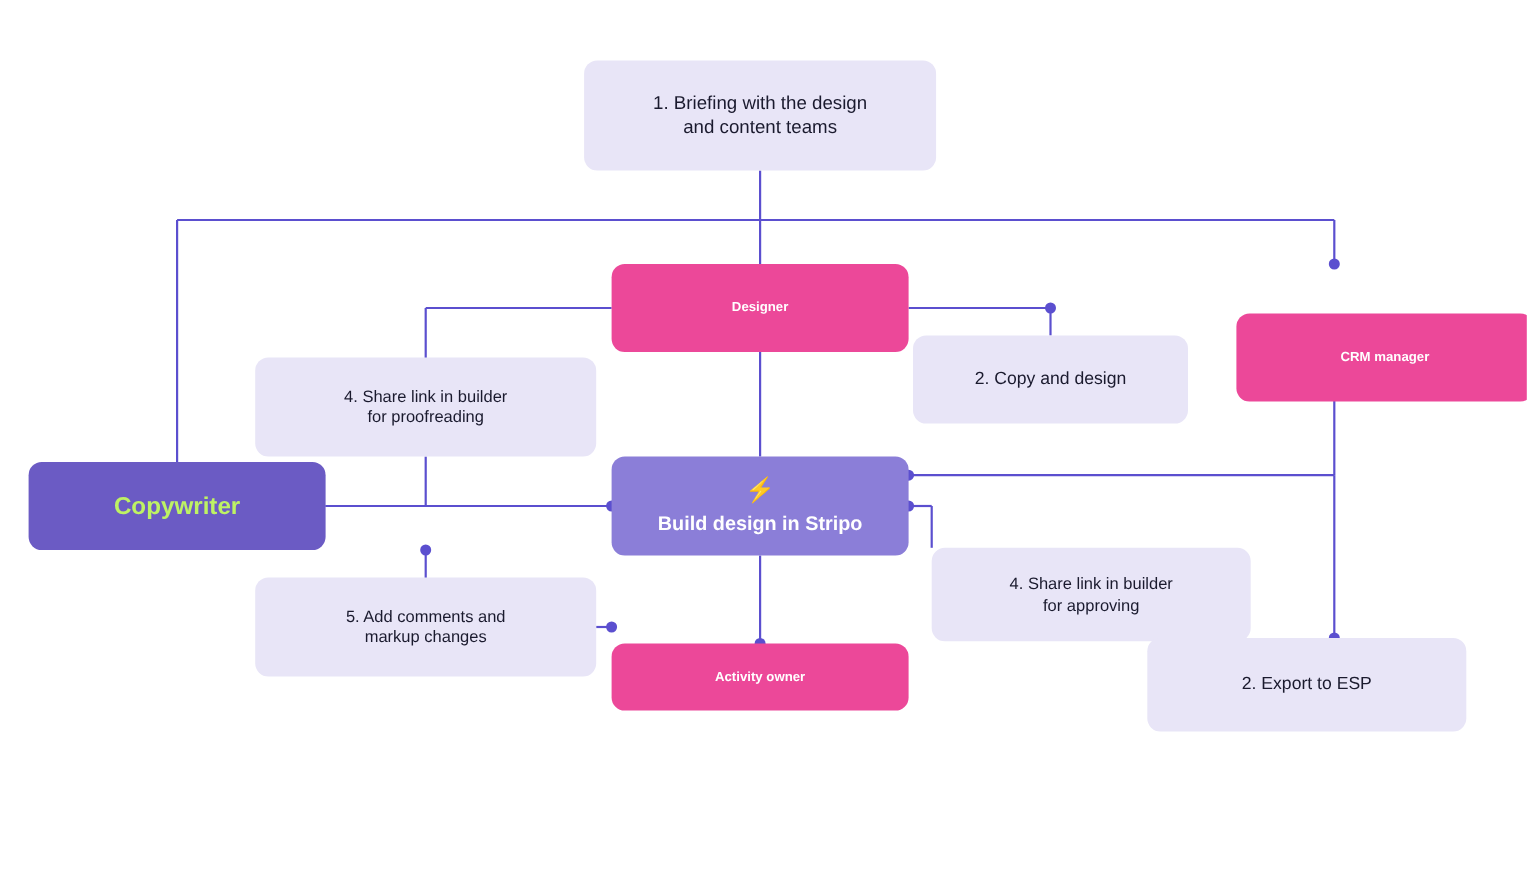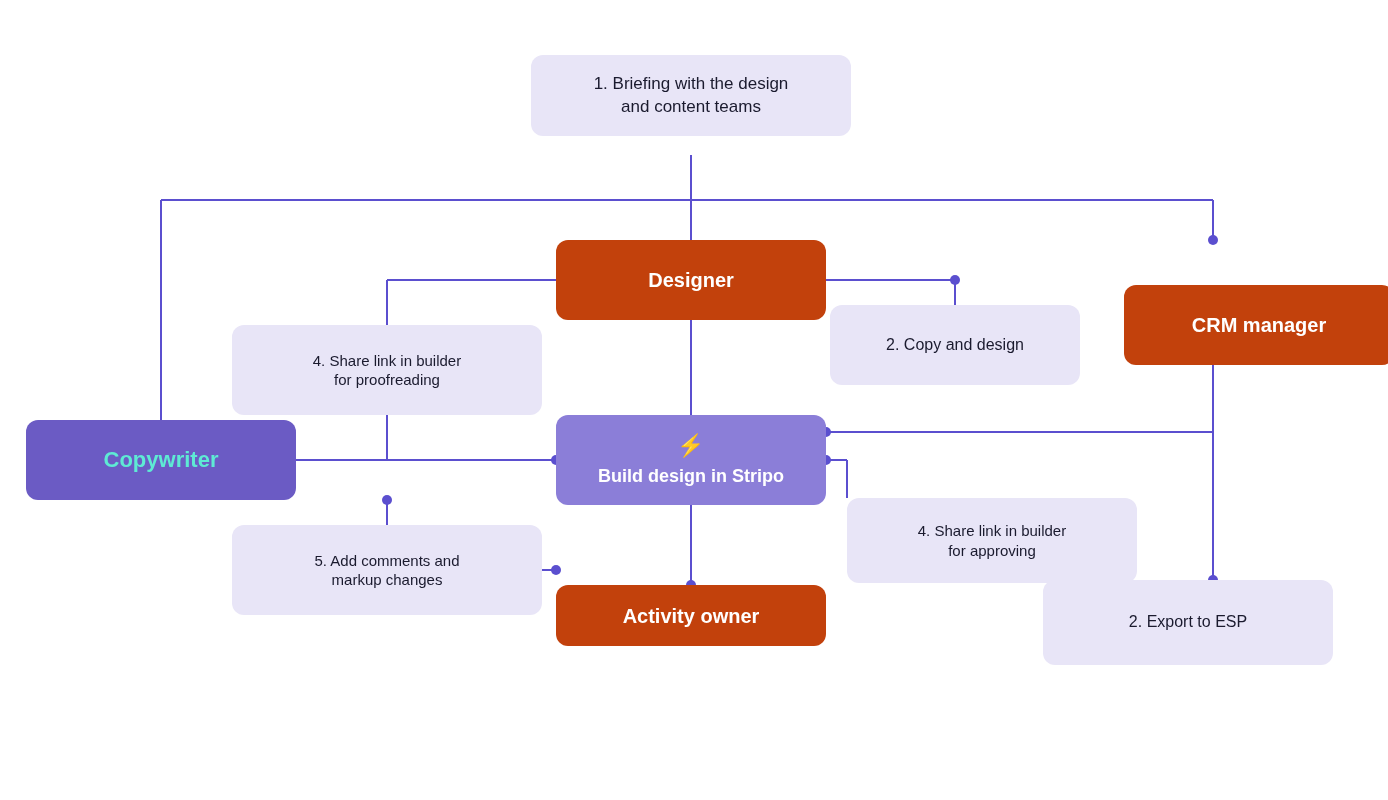--- a/index.html
+++ b/index.html
@@ -37,29 +37,29 @@
     }
     
     .node-light {
       background: #e8e5f7;
       color: #1a1a2e;
       font-weight: 500;
       font-size: 16px;
     }
     
     .node-medium {
-      background: #c2410c;
+      background: #ec4899;
       color: #ffffff;
       font-weight: 700;
-      font-size: 20px;
+      font-size: 12px;
     }
     
     .node-dark {
       background: #6b5bc4;
-      color: #5eead4;
+      color: #bef264;
       font-weight: 700;
       font-size: 22px;
     }
     
     .node-stripo {
       background: #8b7ed8;
       color: #ffffff;
       font-weight: 600;
       font-size: 18px;
       flex-direction: column;
@@ -120,21 +120,21 @@
     <line x1="826" y1="460" x2="847" y2="460" stroke="#5b4fcf" stroke-width="2"></line>
     <line x1="847" y1="460" x2="847" y2="498" stroke="#5b4fcf" stroke-width="2"></line>
     <circle cx="826" cy="460" r="5" fill="#5b4fcf"></circle>
 
     <line x1="1213" y1="432" x2="1213" y2="580" stroke="#5b4fcf" stroke-width="2"></line>
     <circle cx="1213" cy="580" r="5" fill="#5b4fcf"></circle>
 
     <circle cx="691" cy="585" r="5" fill="#5b4fcf"></circle>
   </svg>
 
-  <div class="node node-light" style="left:531px; top:55px; width:320px; height:81px; white-space:pre-line; font-size:17px;">
+  <div class="node node-light" style="left:531px; top:55px; width:320px; height:100px; white-space:pre-line; font-size:17px;">
     <span>1.  Briefing with the design
 and content teams</span>
   </div>
 
   <div class="node node-medium" style="left:556px; top:240px; width:270px; height:80px;">
     <span>Designer</span>
   </div>
 
   <div class="node node-medium" style="left:1124px; top:240px; width:270px; height:80px;margin-top:45px;">
     <span>CRM manager</span>

